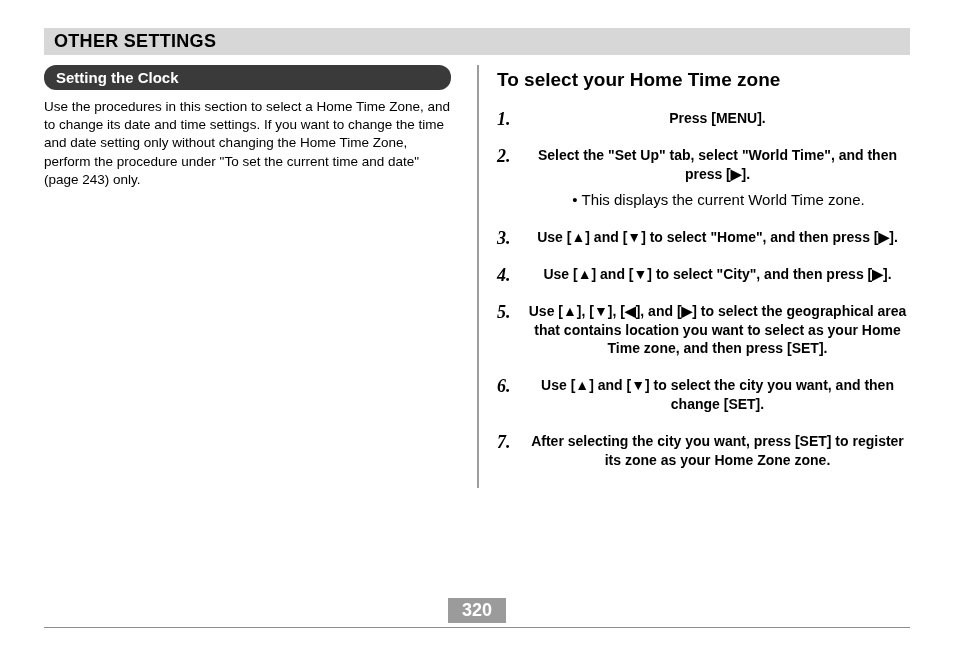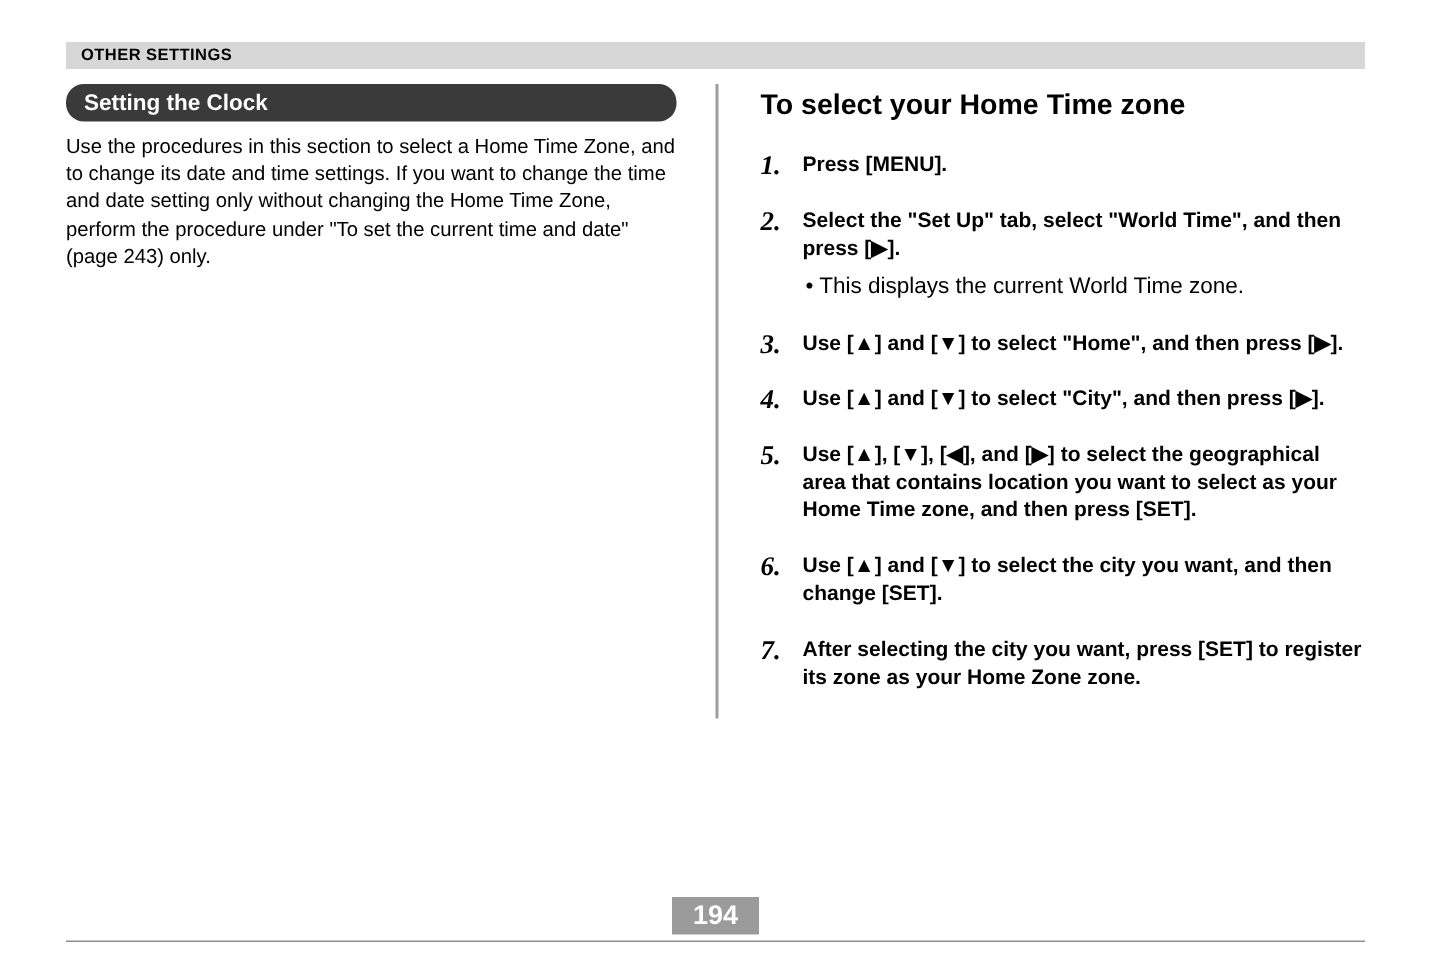--- a/index.html
+++ b/index.html
@@ -9,35 +9,35 @@
     background: #fff;
     font-family: Arial, Helvetica, sans-serif;
     color: #000;
     padding: 28px 44px 0 44px;
     position: relative;
   }
   .header-bar {
     background: #d7d7d7;
     padding: 3px 10px;
     font-weight: bold;
-    font-size: 11px;
+    font-size: 18px;
     letter-spacing: 0.3px;
   }
   .content {
     display: flex;
     margin-top: 10px;
   }
   .col {
     width: 50%;
   }
   .col-left {
     padding-right: 26px;
   }
   .col-right {
-    padding-left: 28px;
+    padding-left: 18px;
     border-left: 2px solid #9d9d9d;
   }
   .pill {
     background: #3a3a3a;
     color: #fff;
     font-weight: bold;
     font-size: 15px;
     padding: 4px 12px;
     border-radius: 12px;
     display: block;
@@ -73,20 +73,21 @@
   .h2 {
     font-size: 19px;
     font-weight: bold;
     margin-top: 4px;
     margin-bottom: 18px;
   }
   ol.steps {
     list-style: none;
     counter-reset: step;
     padding-left: 0;
+    text-align: center;
   }
   ol.steps > li {
     counter-increment: step;
     font-size: 14px;
     font-weight: bold;
     line-height: 1.35;
     padding-left: 28px;
     position: relative;
     margin-bottom: 18px;
   }
@@ -154,15 +155,15 @@
       <li><span>Use [▲] and [▼] to select "City", and then press [▶].</span></li>
       <li><span>Use [▲], [▼], [◀], and [▶] to select the geographical area that contains location you want to select as your Home Time zone, and then press [SET].</span></li>
       <li><span>Use [▲] and [▼] to select the city you want, and then change [SET].</span></li>
       <li><span>After selecting the city you want, press [SET] to register its zone as your Home Zone zone.</span></li>
     </ol>
   </div>
 
 </div>
 
 <div class="footer">
-  <div class="page-badge">194</div>
+  <div class="page-badge">320</div>
   <hr class="footer-line">
 </div>
 
 </body></html>

